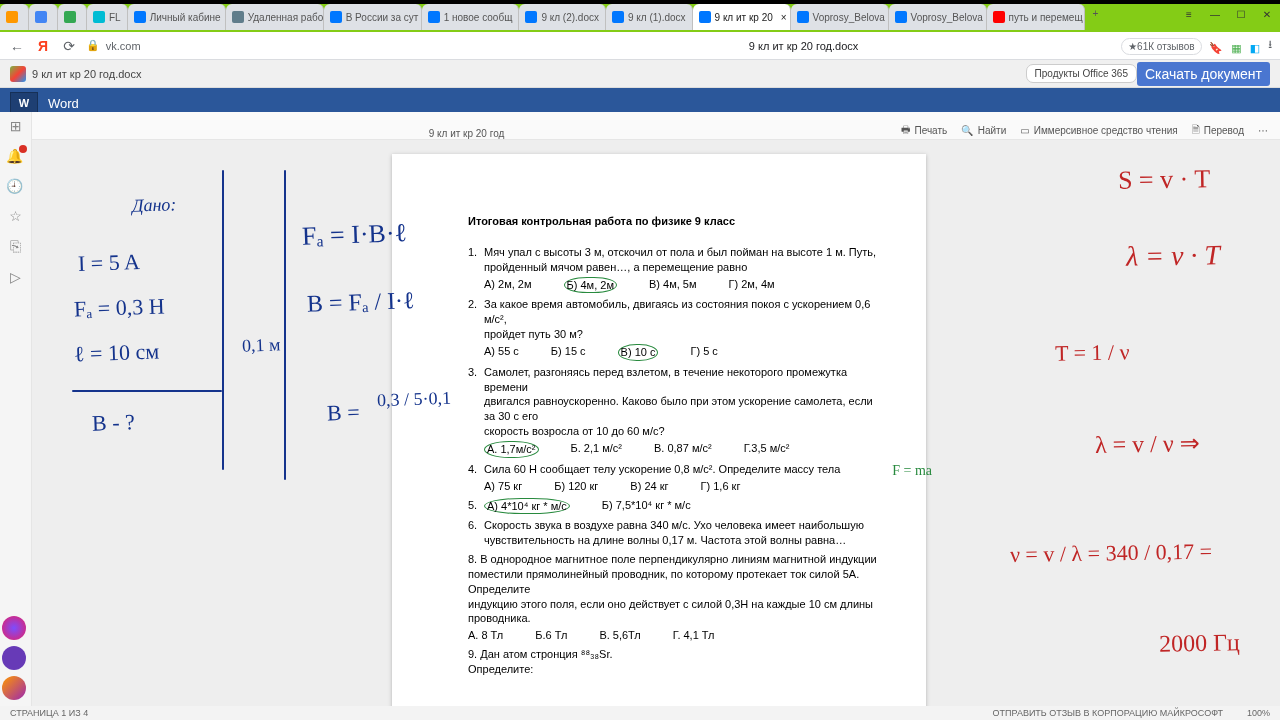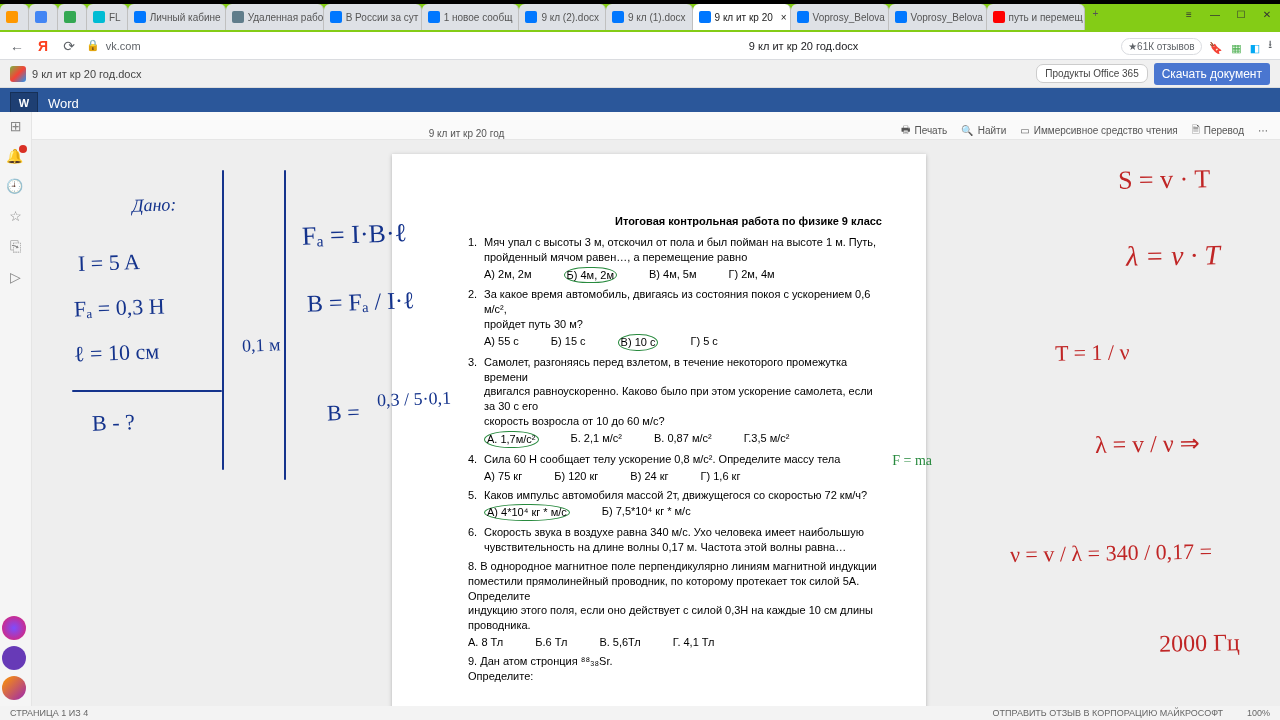--- a/index.html
+++ b/index.html
@@ -16,34 +16,34 @@
 .urlbar{background:#fff;height:28px;display:flex;align-items:center;gap:8px;padding:0 8px;font-size:11px;border-bottom:1px solid #dadce0}
 .urlbar .nav{color:#5f6368;font-size:14px;width:18px;text-align:center}
 .urlbar .addr{flex:0 0 400px;display:flex;align-items:center;gap:6px;color:#5f6368}
 .urlbar .doc-title{flex:1;text-align:center;color:#202124}
 .urlbar .right{display:flex;align-items:flex-end;gap:8px;color:#5f6368}
 .urlbar .reviews{color:#5f6368;border:1px solid #dadce0;border-radius:12px;padding:2px 6px;font-size:10px}
 .sub{background:#f0f0f0;height:28px;display:flex;align-items:center;padding:0 10px;font-size:11px;color:#444;border-bottom:1px solid #ddd}
 .sub .crumb{display:flex;align-items:center;gap:6px}
 .sub .spacer{flex:1}
 .sub .btn-flat{background:#fff;border:1px solid #ccc;border-radius:7px;padding:3px 8px;font-size:10px;color:#444}
-.sub .btn-blue{background:#4a76d0;color:#fff;border:none;border-radius:3px;padding:4px 8px;font-size:12px;margin-left:6px}
+.sub .btn-blue{background:#4a76d0;color:#fff;border:none;border-radius:3px;padding:4px 8px;font-size:14px;margin-left:0}
 .wordbar{background:#2b579a;height:30px;display:flex;align-items:center;padding:0 10px;color:#fff;font-size:13px}
 .wordbar .wlogocell{width:28px;height:22px;background:#1e3f73;border:1px solid #163057;display:flex;align-items:center;justify-content:center;font-weight:bold;font-size:11px;margin-right:10px}
 .rail{position:absolute;left:0;top:112px;width:32px;bottom:14px;background:#f5f5f5;display:flex;flex-direction:column;align-items:center;padding-top:6px;gap:14px;color:#888;font-size:14px;border-right:1px solid #e5e5e5}
 .rail .ritem{position:relative}
 .rail .badge{position:absolute;top:-3px;right:-3px;width:8px;height:8px;background:#d93025;border-radius:50%}
 .doc-hdr{position:absolute;left:32px;right:0;top:112px;height:28px;background:#fafafa;border-bottom:1px solid #e6e6e6;display:flex;align-items:flex-end;font-size:10px;color:#555}
 .doc-hdr .dh-title{flex:1;text-align:center}
 .doc-hdr .dh-actions{display:flex;gap:14px;padding-right:12px;align-items:center}
 .doc-hdr .dh-act{display:flex;align-items:center;gap:4px}
 .canvas{position:absolute;left:32px;right:0;top:140px;bottom:14px;background:#eeeeee}
 .page{position:absolute;left:360px;top:14px;width:534px;height:560px;background:#fff;box-shadow:0 1px 4px rgba(0,0,0,.25)}
 .page-inner{position:absolute;left:76px;right:44px;top:60px;font-family:'Times New Roman',serif;font-size:11px;color:#000;line-height:1.35}
-.page-inner .title{text-align:right;font-weight:bold;margin-bottom:6px}
+.page-inner .title{text-align:left;font-weight:bold;margin-bottom:16px}
 .q{position:relative;padding-left:16px;margin-bottom:4px}
 .qnum{position:absolute;left:0;top:0}
 .opts{display:flex;gap:32px;margin:2px 0 4px 0;flex-wrap:wrap}
 .circ{display:inline-block;border:1.5px solid #288a3e;border-radius:50%/55%;padding:0 2px;color:#000}
 .grn{color:#288a3e;font-family:'Comic Sans MS',cursive}
 .whiteboard{position:absolute;left:0;top:0;right:0;bottom:0;pointer-events:none}
 .hw-blue{font-family:'Comic Sans MS',cursive;color:#14338c;position:absolute;font-size:22px;transform:rotate(-2deg)}
 .hw-blue.sm{font-size:18px}
 .hw-red{font-family:'Comic Sans MS',cursive;color:#c02626;position:absolute;font-size:22px;transform:rotate(-1deg)}
 .status{position:absolute;left:0;right:0;bottom:0;height:14px;background:#f3f3f3;display:flex;align-items:center;font-size:9px;color:#666;padding:0 10px}
@@ -219,21 +219,21 @@
 
       <div class="q"><span class="qnum">4.</span><span>Сила 60 Н сообщает телу ускорение 0,8 м/с². Определите массу тела</span> <span class="grn" style="position:absolute;right:-50px;top:0;font-size:14px">F = ma</span>
         <div class="opts">
             <span>А) 75 кг</span>
             <span>Б) 120 кг</span>
             <span>В) 24 кг</span>
             <span>Г) 1,6 кг</span>
           </div>
       </div>
 
-      <div class="q"><span class="qnum">5.</span><span>Каков импульс автомобиля массой 2т, движущегося со скоростью 72 км/ч?</span>
+      <div class="q"><span class="qnum">5.</span>
         <div class="opts">
             <span class="circ">А) 4*10⁴ кг * м/с</span>
             <span>Б) 7,5*10⁴ кг * м/с</span>
           </div>
       </div>
 
       <div class="q"><span class="qnum">6.</span><span>Скорость звука в воздухе равна 340 м/с. Ухо человека имеет наибольшую</span><br><span>чувствительность на длине волны 0,17 м. Частота этой волны равна…</span>
       </div>
 
       <div><span>8. В однородное магнитное поле перпендикулярно линиям магнитной индукции</span><br><span>поместили прямолинейный проводник, по которому протекает ток силой 5А. Определите</span><br><span>индукцию этого поля, если оно действует с силой 0,3Н на каждые 10 см длины</span><br><span>проводника.</span>

